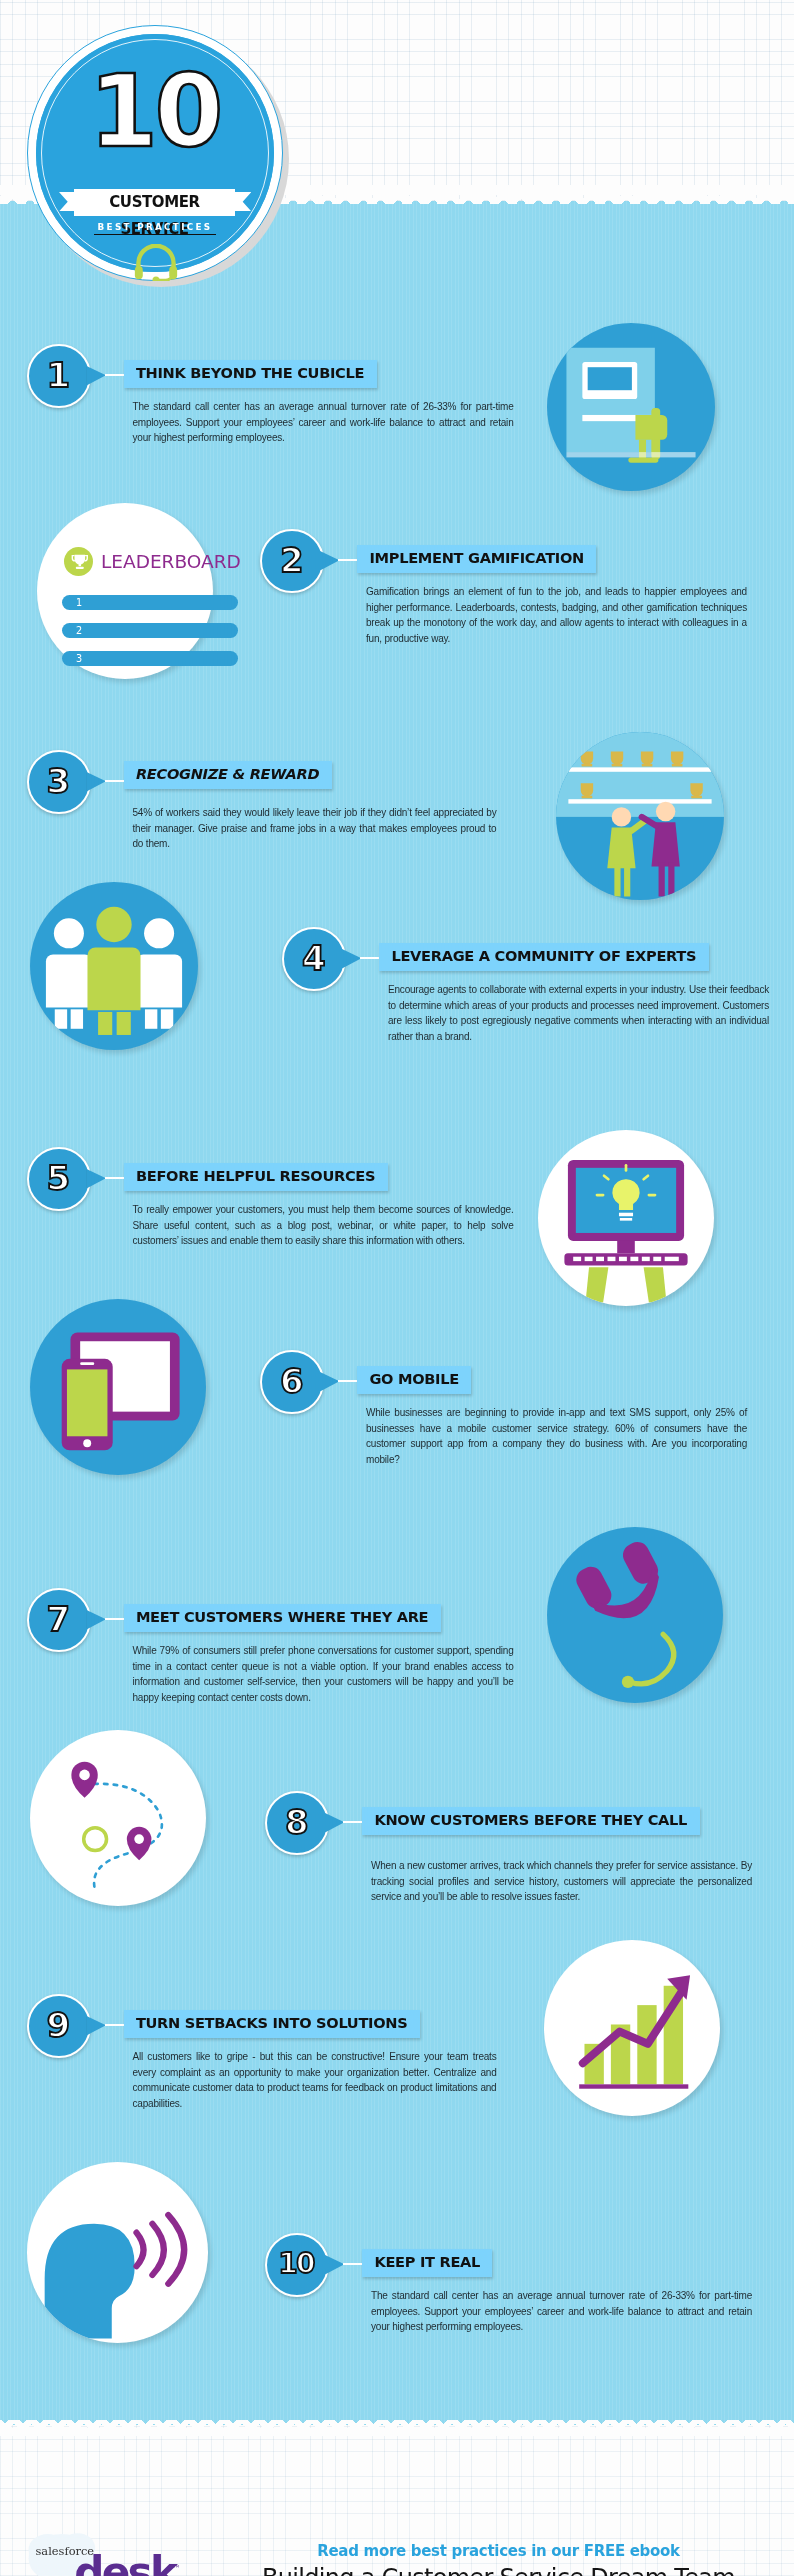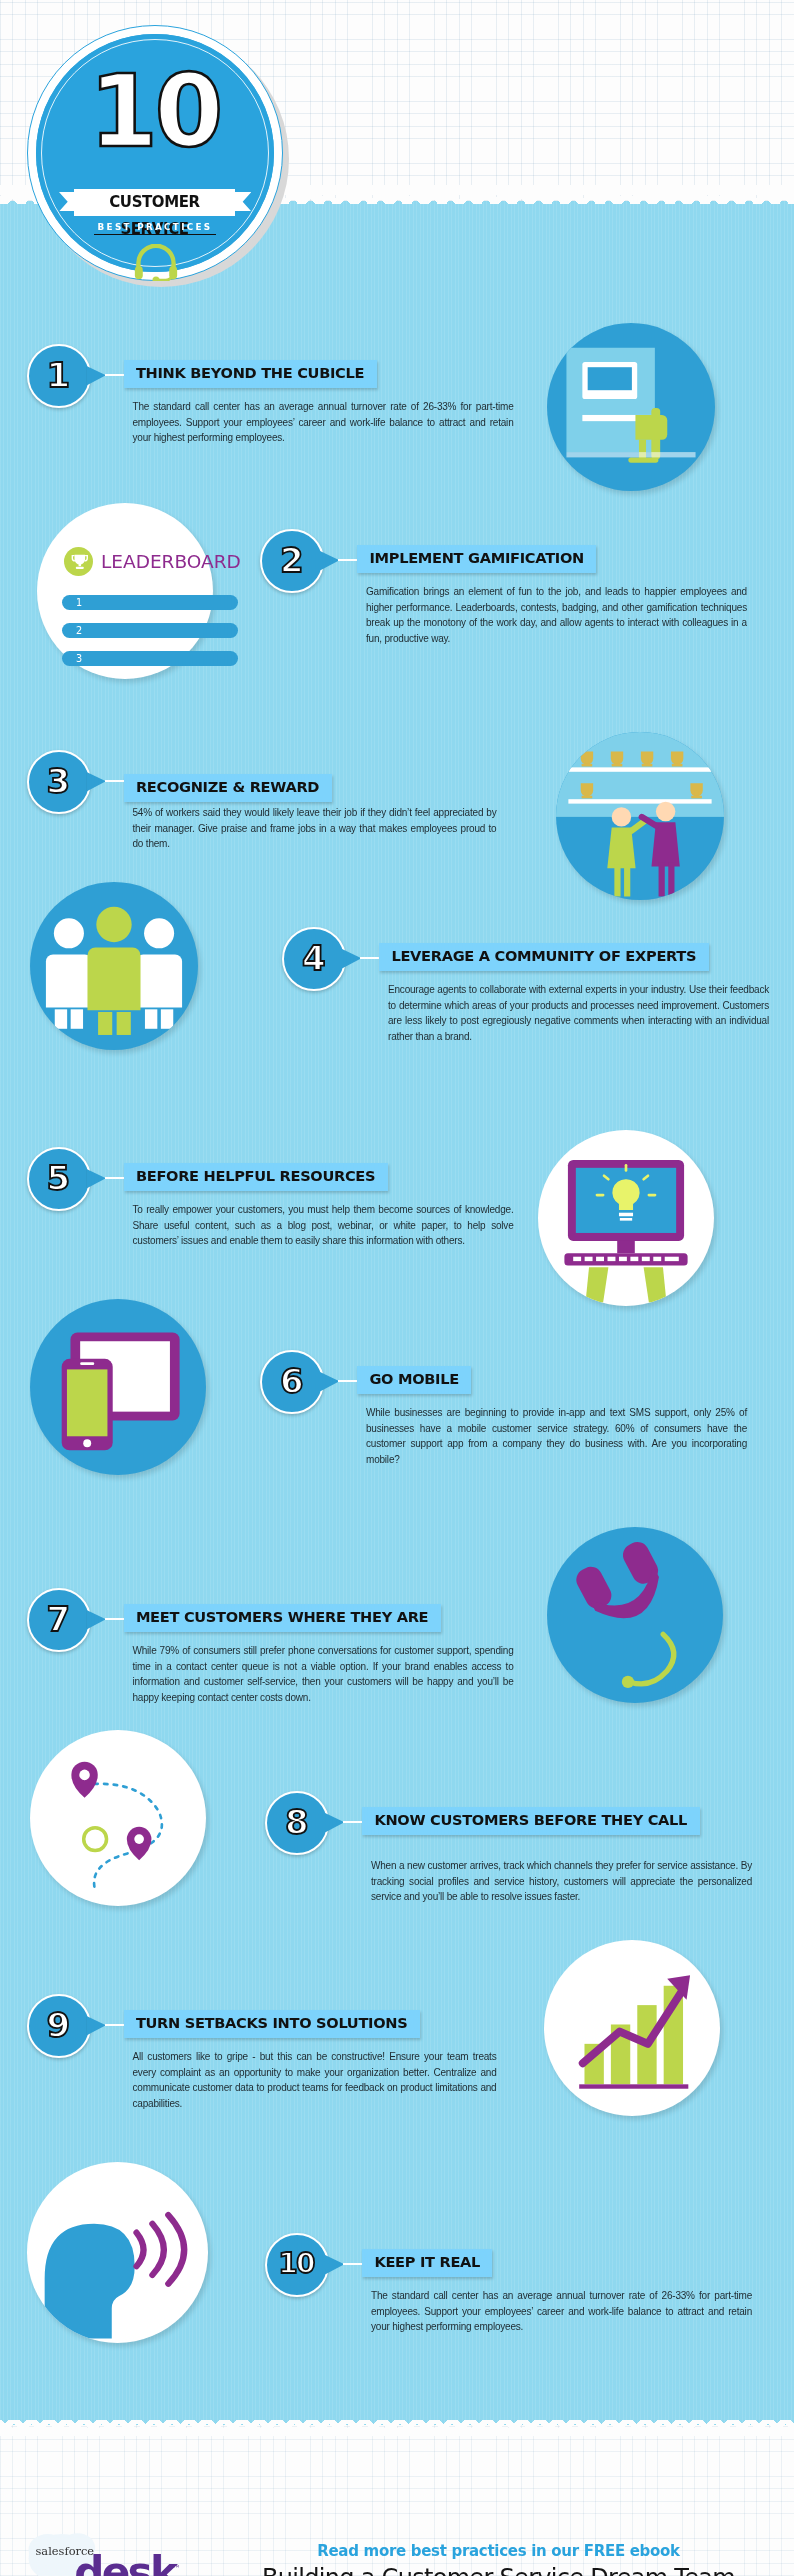--- a/index.html
+++ b/index.html
@@ -421,21 +421,21 @@
         </g>
       </svg>
     </div>
   </div>
   <div class="tip" style="left:26.5px; top:750px; width:494px; height:150px;">
     <div class="bubble">
       <div class="num">3</div>
     </div>
     <div class="bubble-tail"></div>
     <div class="connector"></div>
-    <div class="title-plate" style="left:97px; top:24px;">
+    <div class="title-plate" style="left:97px; top:11px;font-style:italic;">
       <div class="t">RECOGNIZE &amp; REWARD</div>
     </div>
     <div class="body-copy" style="left:106px; top:55px; width:364px;">54% of workers said they would likely leave their job if they didn’t feel appreciated by their manager. Give praise and frame jobs in a way that makes employees proud to do them.</div>
   </div>
 
   <div class="illu" style="left:30px; top:882px; width:168px; height:168px;">
     <div class="illu-circle c-blue" style="width:168px;height:168px;">
       <svg width="168" height="168" viewBox="0 0 190 190">
         <g fill="#ffffff">
           <circle cx="44" cy="58" r="17"></circle>

